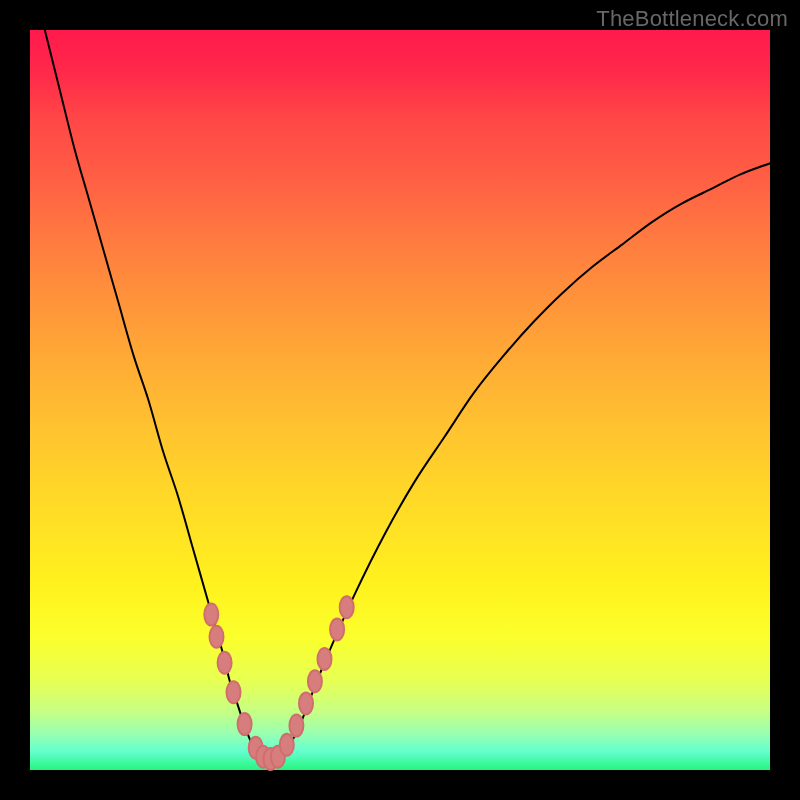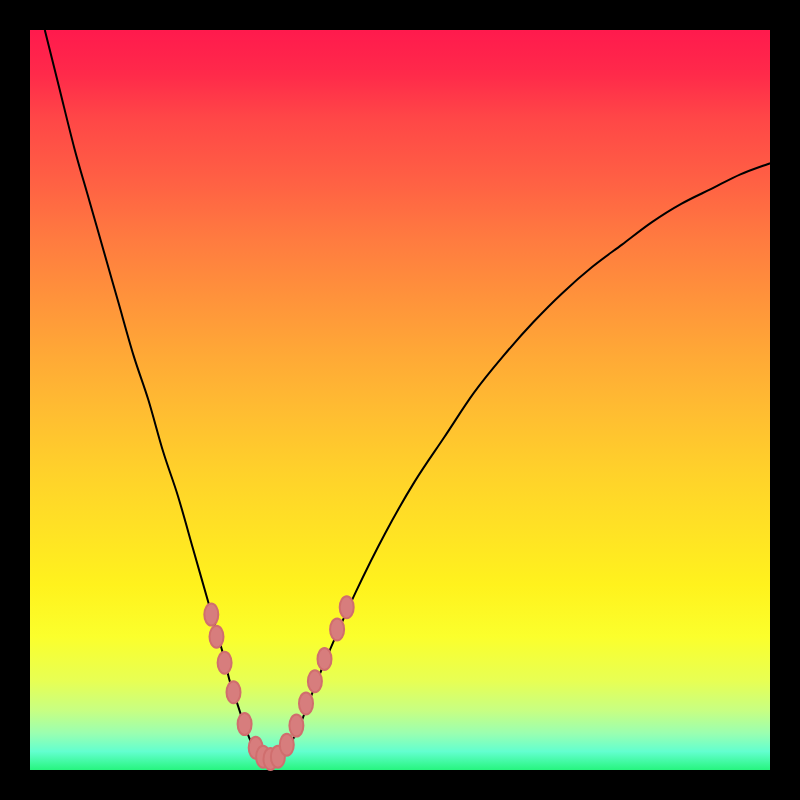--- a/index.html
+++ b/index.html
@@ -73,20 +73,21 @@
     stroke: #d06e6e;
     stroke-width: 2;
   }
 </style>
 </head>
 <body>
 
 <div class="frame">
   <div class="plot-area"></div>
 
+  <div class="brand">TheBottleneck.com</div>
 
   <svg class="overlay" viewBox="0 0 740 740" preserveAspectRatio="none">
     <path id="curve-path" class="curve" d="M 14.8 0.0 C 17.3 9.9, 24.7 39.5, 29.6 59.2 C 34.5 78.9, 39.5 99.9, 44.4 118.4 C 49.3 136.9, 54.3 152.9, 59.2 170.2 C 64.1 187.5, 69.1 204.7, 74.0 222.0 C 78.9 239.3, 83.9 256.5, 88.8 273.8 C 93.7 291.1, 98.7 309.6, 103.6 325.6 C 108.5 341.6, 113.5 354.0, 118.4 370.0 C 123.3 386.0, 128.3 405.8, 133.2 421.8 C 138.1 437.8, 143.1 450.2, 148.0 466.2 C 152.9 482.2, 157.9 500.7, 162.8 518.0 C 167.7 535.3, 172.7 552.5, 177.6 569.8 C 182.5 587.1, 188.7 608.0, 192.4 621.6 C 196.1 635.2, 197.3 642.6, 199.8 651.2 C 202.3 659.8, 204.7 666.0, 207.2 673.4 C 209.7 680.8, 212.1 688.8, 214.6 695.6 C 217.1 702.4, 219.5 709.2, 222.0 714.1 C 224.5 719.0, 226.9 722.1, 229.4 725.2 C 231.9 728.3, 234.3 731.4, 236.8 732.6 C 239.3 733.8, 241.7 733.8, 244.2 732.6 C 246.7 731.4, 247.9 730.1, 251.6 725.2 C 255.3 720.3, 261.5 712.9, 266.4 703.0 C 271.3 693.1, 276.3 678.3, 281.2 666.0 C 286.1 653.7, 288.6 646.3, 296.0 629.0 C 303.4 611.7, 315.7 583.4, 325.6 562.4 C 335.5 541.4, 345.3 521.7, 355.2 503.2 C 365.1 484.7, 374.9 467.4, 384.8 451.4 C 394.7 435.4, 404.5 421.8, 414.4 407.0 C 424.3 392.2, 434.1 376.2, 444.0 362.6 C 453.9 349.0, 463.7 337.3, 473.6 325.6 C 483.5 313.9, 493.3 302.8, 503.2 292.3 C 513.1 281.8, 522.9 271.9, 532.8 262.7 C 542.7 253.4, 552.5 244.8, 562.4 236.8 C 572.3 228.8, 582.1 222.0, 592.0 214.6 C 601.9 207.2, 611.7 199.2, 621.6 192.4 C 631.5 185.6, 641.3 179.4, 651.2 173.9 C 661.1 168.3, 670.9 164.0, 680.8 159.1 C 690.7 154.2, 700.5 148.6, 710.4 144.3 C 720.3 140.0, 735.1 135.1, 740.0 133.2"></path>
     <g id="markers-group">
         <ellipse cx="181.3" cy="584.6" rx="7" ry="11" class="marker"></ellipse>
         <ellipse cx="186.5" cy="606.8" rx="7" ry="11" class="marker"></ellipse>
         <ellipse cx="194.6" cy="632.7" rx="7" ry="11" class="marker"></ellipse>
         <ellipse cx="203.5" cy="662.3" rx="7" ry="11" class="marker"></ellipse>
         <ellipse cx="214.6" cy="694.1" rx="7" ry="11" class="marker"></ellipse>
         <ellipse cx="225.7" cy="717.8" rx="7" ry="11" class="marker"></ellipse>

